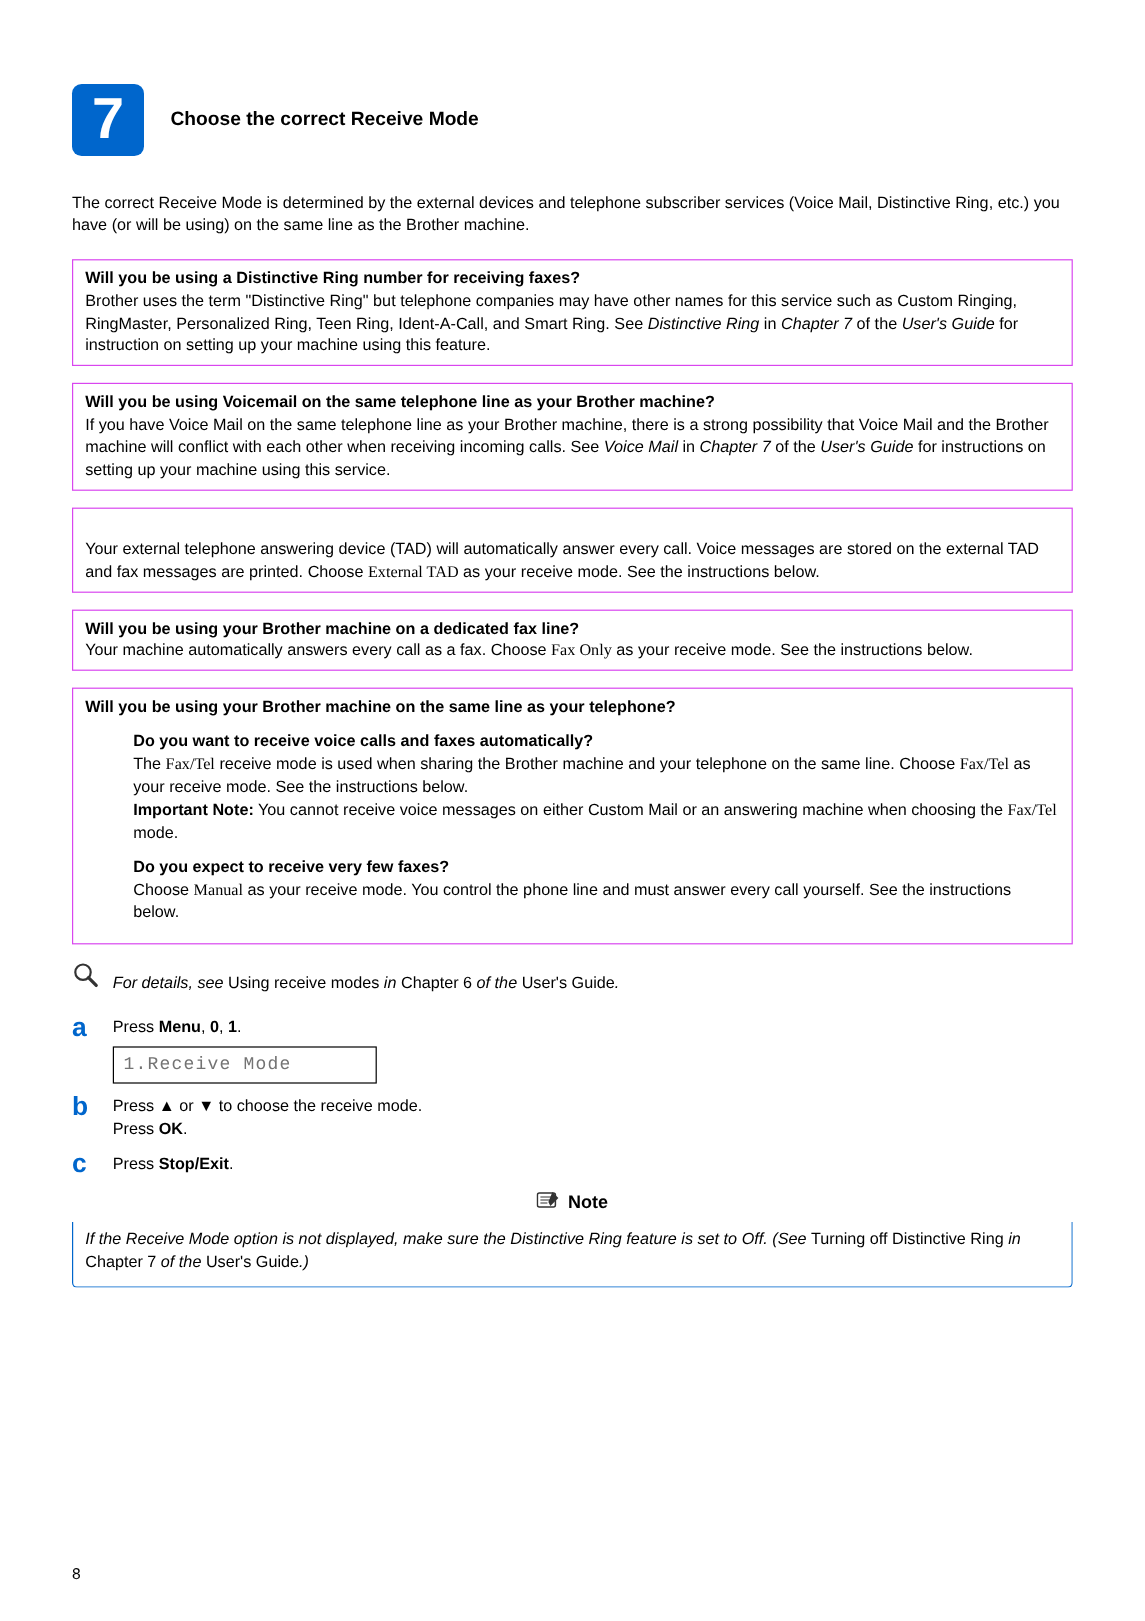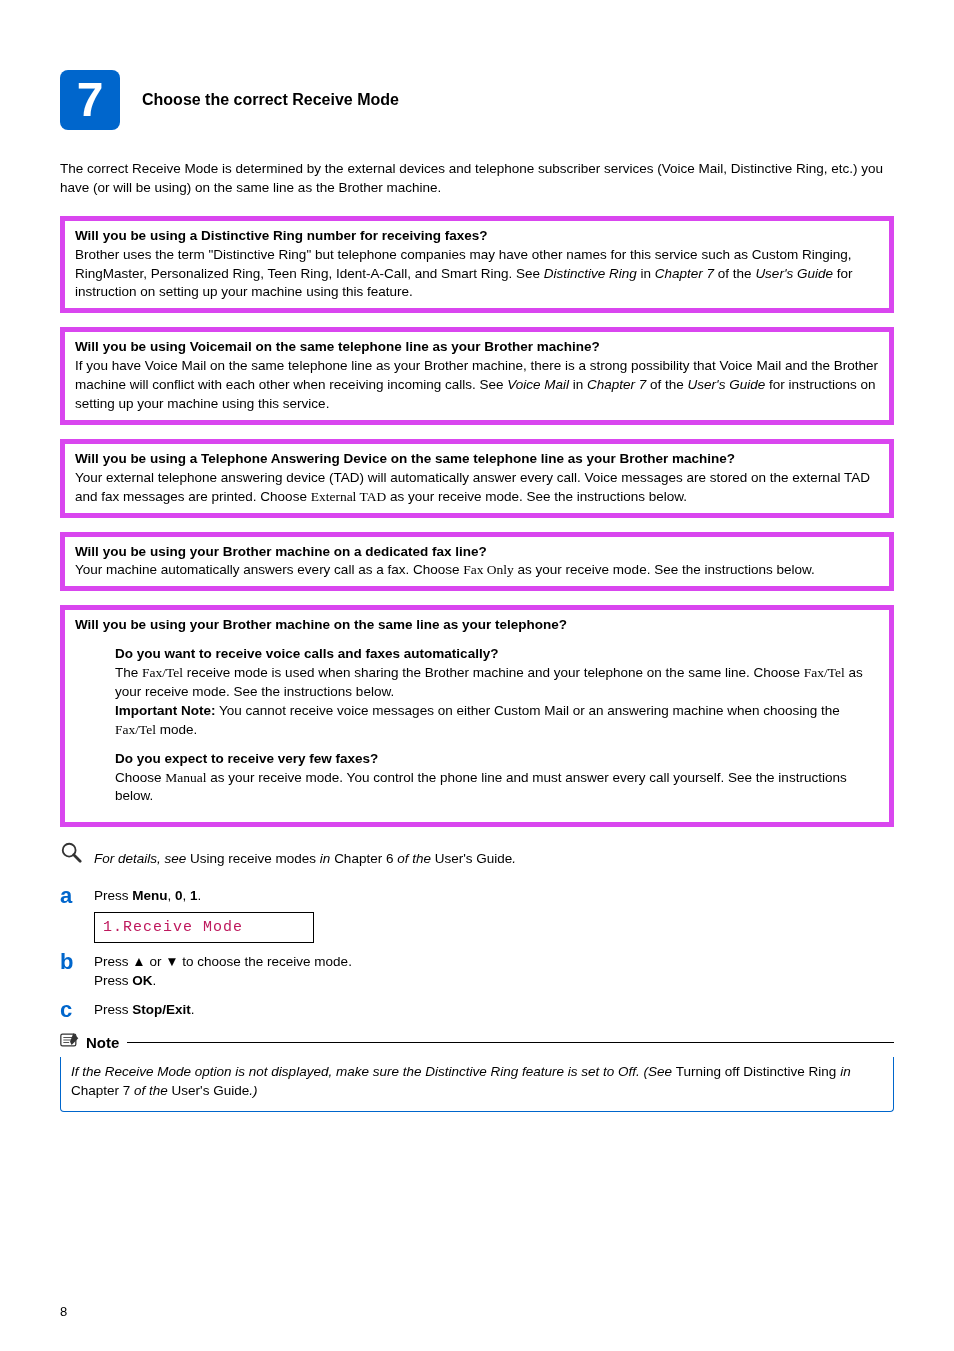--- a/index.html
+++ b/index.html
@@ -32,21 +32,21 @@
     font-weight: bold;
     margin-right: 22px;
     flex-shrink: 0;
   }
   .title {
     font-size: 16px;
     font-weight: bold;
   }
   .intro { margin-bottom: 18px; }
   .panel {
-    border: 5px solid #d946ef;
+    border: 1px solid #d946ef;
     padding: 6px 10px;
     margin-bottom: 14px;
   }
   .panel-title { font-weight: bold; }
   .panel p { margin: 0; }
   .mono { font-family: Liberation Serif, serif; }
   .italic { font-style: italic; }
   .subpanel-inner { padding-left: 40px; margin-top: 10px; }
   .subpanel-inner .subtitle { font-weight: bold; }
   .subpanel-inner .block { margin-bottom: 10px; }
@@ -63,29 +63,29 @@
     font-family: Arial, sans-serif;
     line-height: 1;
   }
   .step-body { flex: 1; padding-top: 2px; }
   .lcd {
     border: 1px solid #000;
     width: 220px;
     padding: 4px 8px;
     margin-top: 6px;
     font-family: "Courier New", monospace;
-    color: #be185d;
+    color: #737373;
     font-size: 15px;
     letter-spacing: 1px;
   }
   .note-section { margin-top: 10px; }
   .note-header { display: flex; align-items: center; gap: 6px; }
   .note-icon-svg { width: 20px; height: 18px; }
   .note-label { font-weight: bold; font-size: 15px; }
-  .note-rule-top-wrap { display: flex; align-items: center; }
+  .note-rule-top-wrap { display: flex; align-items: center; flex-direction: column; }
   .note-rule {
     border: none; border-top: 1px solid #000;
     flex: 1; margin-left: 8px;
   }
   .note-box {
     border: 1px solid #0066cc;
     border-top: none;
     border-radius: 0 0 4px 4px;
     padding: 6px 10px 10px 10px;
     margin-top: 2px;
@@ -116,21 +116,21 @@
 
 <div class="panel">
   <p>
     <span class="panel-title">Will you be using Voicemail on the same telephone line as your Brother machine?</span><br>
     <span>If you have Voice Mail on the same telephone line as your Brother machine, there is a strong possibility that Voice Mail and the Brother machine will conflict with each other when receiving incoming calls. See </span><span class="italic">Voice Mail</span><span> in </span><span class="italic">Chapter 7</span><span> of the </span><span class="italic">User's Guide</span><span> for instructions on setting up your machine using this service.</span>
   </p>
 </div>
 
 <div class="panel">
   <p>
-    <span class="panel-title">Will you be using a Telephone Answering Device on the same telephone line as your Brother machine?</span><br>
+    <br>
     <span>Your external telephone answering device (TAD) will automatically answer every call. Voice messages are stored on the external TAD and fax messages are printed. Choose </span><span class="mono">External TAD</span><span> as your receive mode. See the instructions below.</span>
   </p>
 </div>
 
 <div class="panel">
   <p>
     <span class="panel-title">Will you be using your Brother machine on a dedicated fax line?</span><br>
     <span>Your machine automatically answers every call as a fax. Choose </span><span class="mono">Fax Only</span><span> as your receive mode. See the instructions below.</span>
   </p>
 </div>

